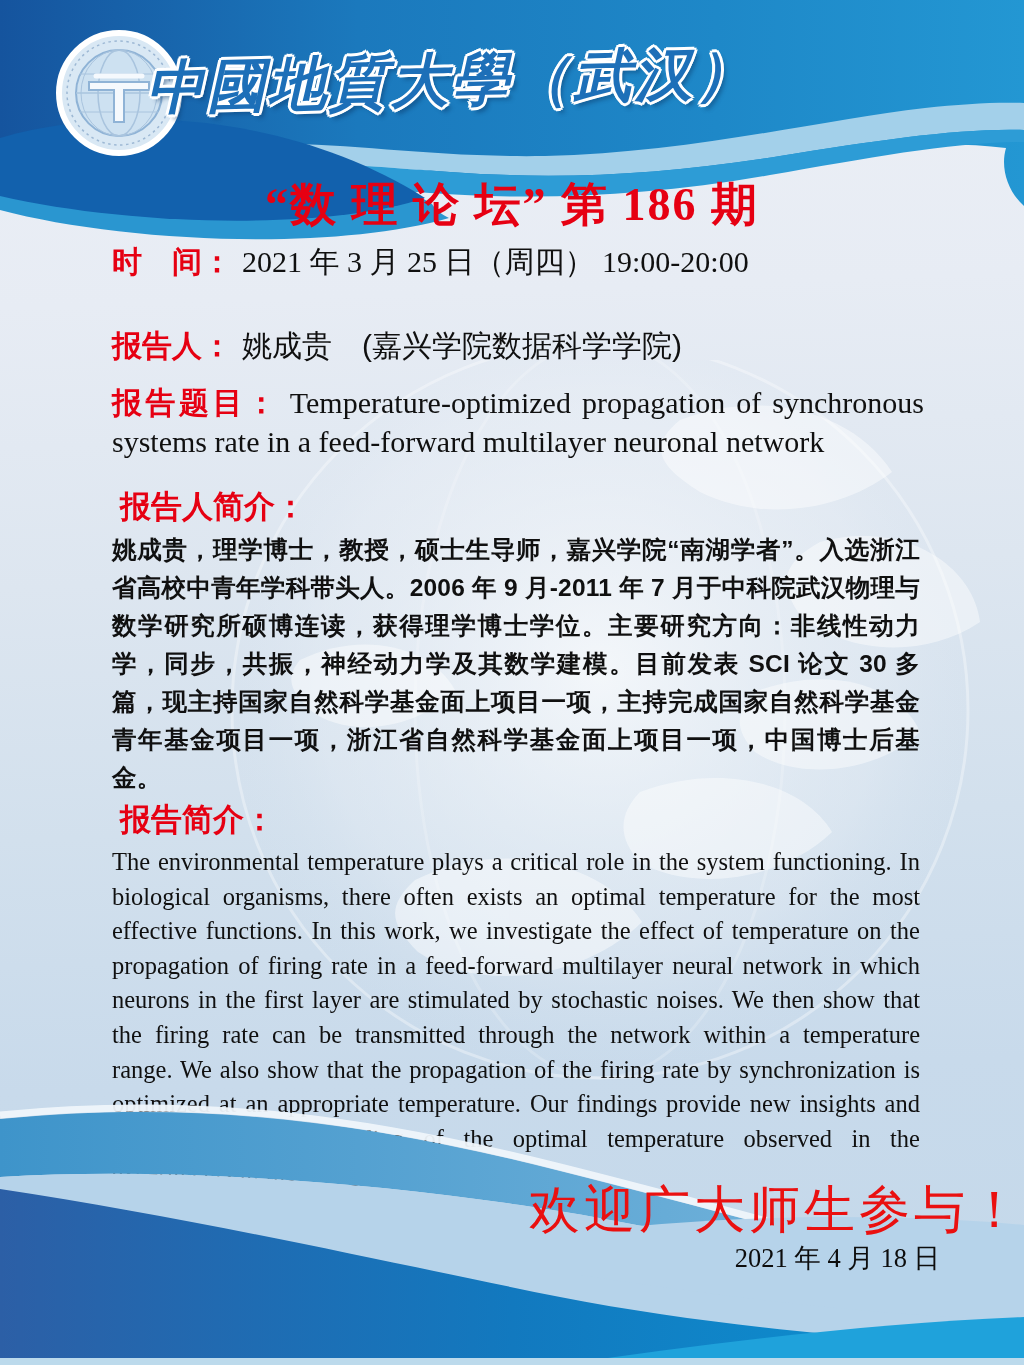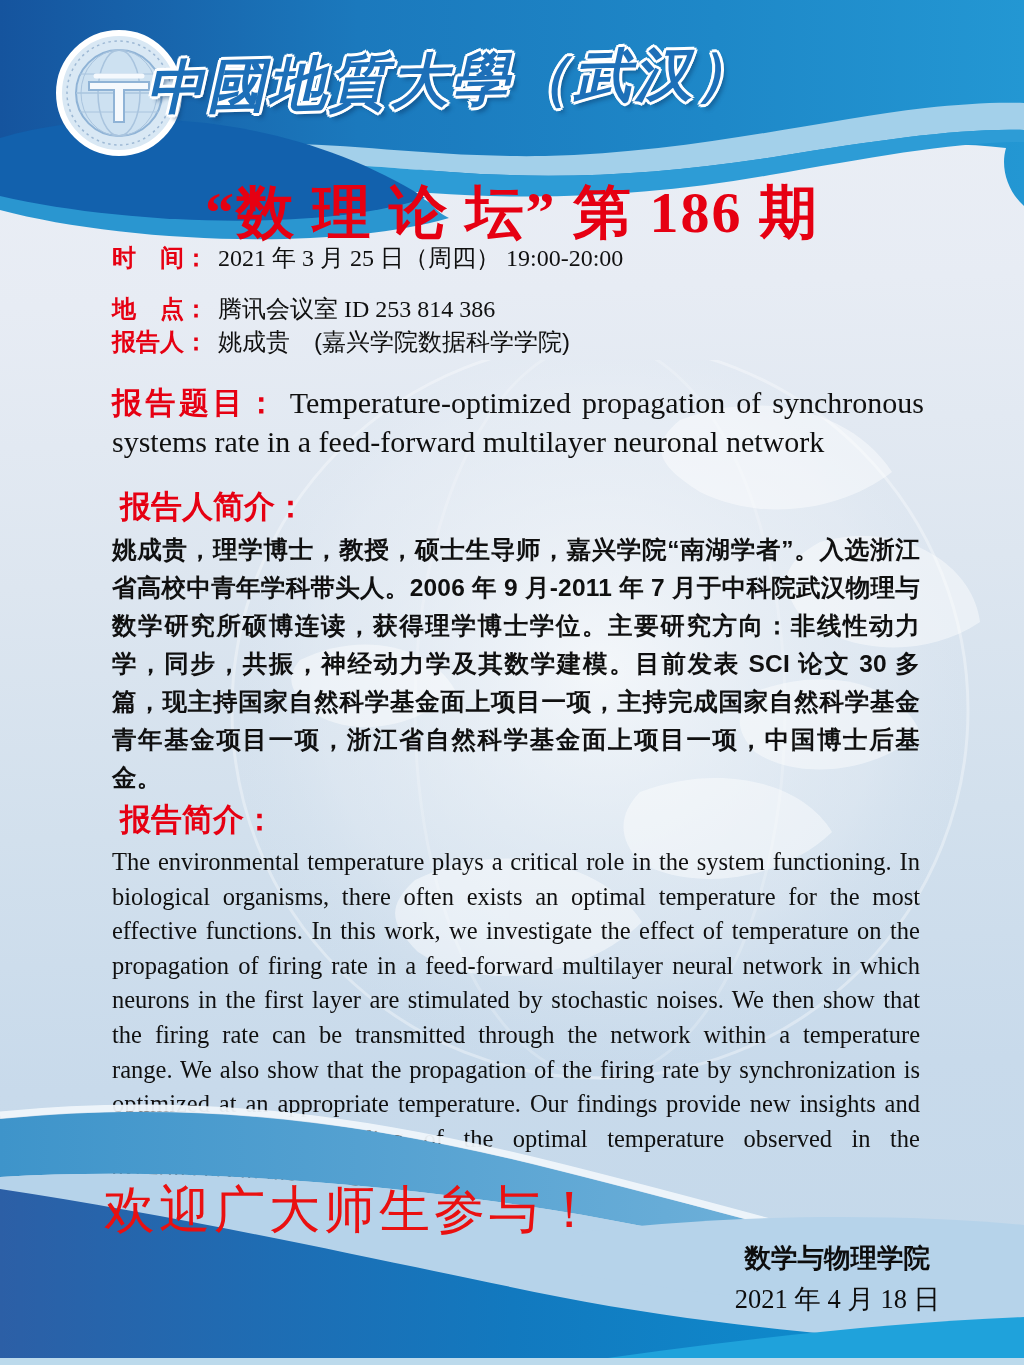--- a/index.html
+++ b/index.html
@@ -25,26 +25,26 @@
       -2px -2px 0 #fff, 2px -2px 0 #fff, -2px 2px 0 #fff, 2px 2px 0 #fff,
       -3px 0 0 #fff, 3px 0 0 #fff, 0 -3px 0 #fff, 0 3px 0 #fff,
       4px 5px 4px rgba(8,48,96,.45);
     white-space:nowrap;
   }
 
   
   .poster-title{
     top:174px;left:0;right:0;text-align:center;
     font-family:"Liberation Serif","DejaVu Serif",serif;
-    font-weight:bold;font-size:58px;letter-spacing:2px;
+    font-weight:bold;font-size:46px;letter-spacing:2px;
     color:#e60012;white-space:nowrap;
   }
 
   
-  .info-line{left:112px;right:96px;font-size:24px;white-space:nowrap;}
+  .info-line{left:112px;right:96px;font-size:30px;white-space:nowrap;}
   .lbl{color:#e60012;font-weight:bold;font-family:"Liberation Sans","DejaVu Sans",sans-serif;margin-right:10px;}
   .val-serif{font-family:"Liberation Serif","DejaVu Serif",serif;}
   .line-time{top:242px;}
   .line-venue{top:293px;}
   .line-speaker{top:326px;}
   .topic-par{
     top:383px;left:112px;width:812px;
     font-family:"Liberation Serif","DejaVu Serif",serif;
     font-size:30px;line-height:39px;text-align:justify;
   }
@@ -60,21 +60,21 @@
   .abs-heading{top:799px;}
   .abs-body{
     top:845px;left:112px;width:808px;
     font-family:"Liberation Serif","DejaVu Serif",serif;
     font-size:24.5px;line-height:34.6px;text-align:justify;word-spacing:1.5px;
   }
 
   
   .bottom-waves{top:1085px;left:0;width:1024px;height:280px;}
   .welcome{
-    top:1176px;left:0;right:0;text-align:left;padding-left:104px;
+    top:1176px;left:0;right:0;text-align:right;padding-left:104px;
     font-family:"Liberation Serif","DejaVu Serif",serif;
     font-size:51px;letter-spacing:4px;color:#ea1010;white-space:nowrap;
   }
   .footer-block{
     top:1238px;right:84px;text-align:center;
     font-size:26.5px;line-height:41px;color:#0d0d0d;
   }
   .footer-org{font-weight:600;}
   .footer-date{font-family:"Liberation Serif","DejaVu Serif",serif;}
 
@@ -135,23 +135,20 @@
     <path d="M40,46 L86,46" stroke="#f5f9fd" stroke-width="5" stroke-linecap="round"></path>
   </svg>
 
   <div class="abs uni-name">中國地質大學（武汉）</div>
 
   <div class="abs poster-title">“数 理 论 坛” 第 186 期</div>
 
   <div class="abs info-line line-time">
     <span class="lbl">时　间：</span><span class="val-serif">2021 年 3 月 25 日（周四） 19:00-20:00</span>
   </div>
-  <div class="abs info-line line-venue">
-    <span class="lbl">地　点：</span><span class="val-serif">腾讯会议室 ID 253 814 386</span>
-  </div>
   <div class="abs info-line line-speaker">
     <span class="lbl">报告人：</span><span>姚成贵　(嘉兴学院数据科学学院)</span>
   </div>
   <div class="abs topic-par">
     <span class="lbl">报告题目：</span><span>Temperature-optimized propagation of synchronous systems rate in a feed-forward multilayer neuronal network</span>
   </div>
 
   <div class="abs sec-heading bio-heading">报告人简介：</div>
   <div class="abs bio-body">姚成贵，理学博士，教授，硕士生导师，嘉兴学院“南湖学者”。入选浙江省高校中青年学科带头人。2006 年 9 月-2011 年 7 月于中科院武汉物理与数学研究所硕博连读，获得理学博士学位。主要研究方向：非线性动力学，同步，共振，神经动力学及其数学建模。目前发表 SCI 论文 30 多篇，现主持国家自然科学基金面上项目一项，主持完成国家自然科学基金青年基金项目一项，浙江省自然科学基金面上项目一项，中国博士后基金。</div>
 
@@ -174,17 +171,16 @@
     <path d="M0,30 C200,10 370,34 560,82 C740,127 900,174 1024,204" stroke="#eff6fb" stroke-width="7" fill="none" opacity="0.95"></path>
     <path d="M0,92 C160,82 360,96 520,120 C700,146 880,196 1024,240 L1024,280 H0 Z" fill="#b6d3ea"></path>
     <path d="M560,150 C720,128 900,128 1024,140 L1024,235 C900,232 740,215 580,190 Z" fill="#b6d3ea"></path>
     <path d="M0,104 C200,134 400,180 560,212 C720,243 900,258 1024,260 L1024,280 H0 Z" fill="url(#bgD)"></path>
     <path d="M560,280 C720,256 880,238 1024,232 L1024,280 Z" fill="#1fa2db"></path>
     <rect x="0" y="273" width="1024" height="7" fill="#bcdaec"></rect>
   </svg>
 
   <div class="abs welcome">欢迎广大师生参与！</div>
   <div class="abs footer-block">
-    <div class="footer-org">数学与物理学院</div>
     <div class="footer-date">2021 年 4 月 18 日</div>
   </div>
 
 </div>
 
 </body></html>

